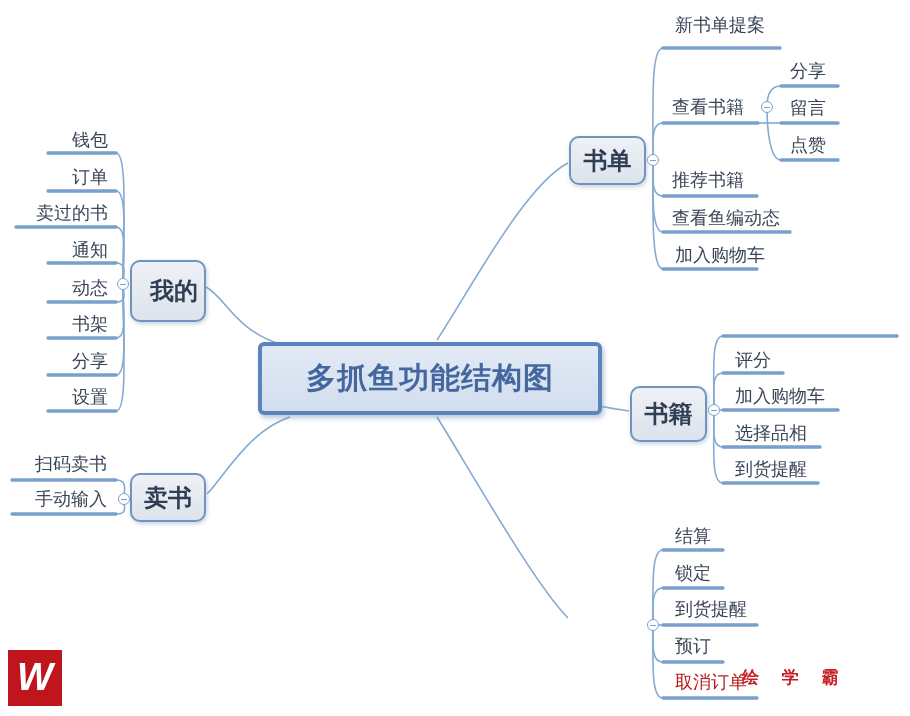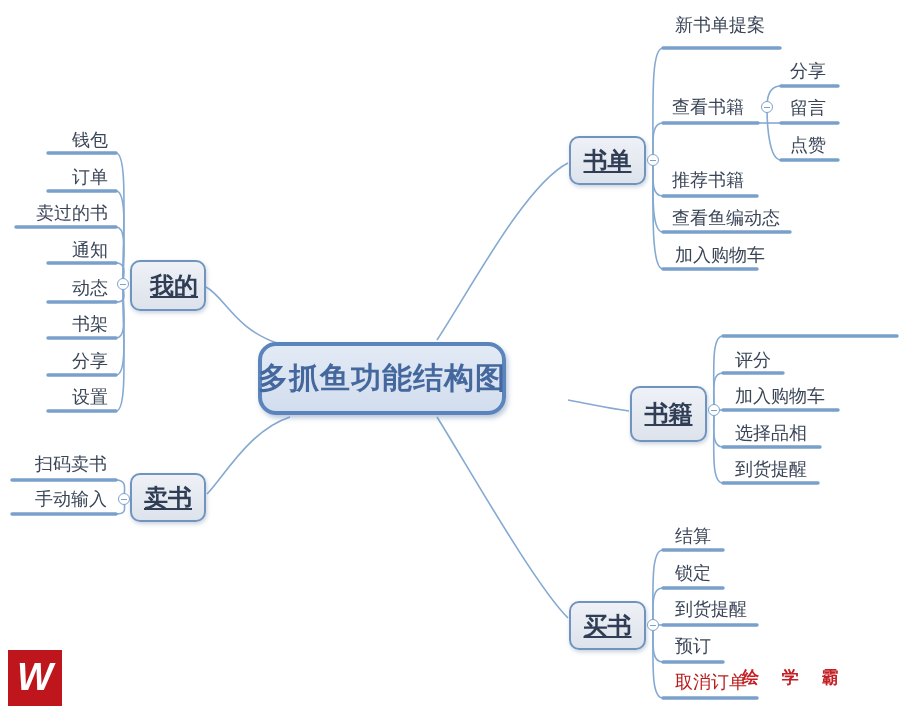--- a/index.html
+++ b/index.html
@@ -1,33 +1,33 @@
 <!DOCTYPE html>
 <html><head>
 <meta charset="utf-8">
 <style>
   html,body{margin:0;padding:0;background:#f5f5f5;font-family:"Liberation Sans","DejaVu Sans",sans-serif;}
   .canvas{position:relative;width:910px;height:716px;background:#ffffff;outline:1px solid #dcdcdc;overflow:hidden;margin:0 auto;}
   svg.links{position:absolute;left:0;top:0;width:910px;height:716px;}
   .central{
-    position:absolute;left:258px;top:342px;width:248px;height:73px;
+    position:absolute;left:258px;top:342px;width:344px;height:73px;
     display:flex;align-items:center;justify-content:center;
     font-size:30px;font-weight:bold;letter-spacing:1px;color:#44689e;
     background:linear-gradient(180deg,#e2eaf5,#d2ddee);
-    border:4px solid #5b84bd;border-radius:18px;
+    border:4px solid #5b84bd;border-radius:6px;
     box-shadow:2px 3px 5px rgba(100,130,170,.45);
     box-sizing:border-box;white-space:nowrap;
   }
   .topic{
     position:absolute;display:flex;align-items:center;justify-content:center;
     font-size:24px;font-weight:600;color:#2f3d55;
     background:linear-gradient(180deg,#eef1f6,#dde3ec);
     border:2.5px solid #7194bf;border-radius:10px;
     box-shadow:1px 2px 4px rgba(120,140,170,.4);
-    box-sizing:border-box;white-space:nowrap;text-decoration:underline;
+    box-sizing:border-box;white-space:nowrap;
   }
   .child{
     position:absolute;height:20px;line-height:20px;font-size:18px;color:#3a4557;white-space:nowrap;
   }
   .child.left{text-align:left;}
   .child.faded{color:#b91c1c;}
   .collapse{
     position:absolute;width:12px;height:12px;border:1px solid #7ba3cd;border-radius:50%;
     background:#ffffff;box-sizing:border-box;
   }
@@ -129,25 +129,24 @@
       <line x1="663" y1="550" x2="723" y2="550"></line>
       <line x1="663" y1="588" x2="723" y2="588"></line>
       <line x1="663" y1="625" x2="757" y2="625"></line>
       <line x1="663" y1="662" x2="723" y2="662"></line>
       <line x1="663" y1="698" x2="757" y2="698"></line>
     </g>
   </svg>
 
   <div class="central">多抓鱼功能结构图</div>
 
-  <div class="topic" style="left:130px;top:260px;width:76px;height:51px;padding-left:12px;">我的</div>
+  <div class="topic" style="left:130px;top:260px;width:76px;height:62px;padding-left:12px;">我的</div>
   <div class="topic" style="left:130px;top:473px;width:76px;height:49px;">卖书</div>
   <div class="topic" style="left:569px;top:136px;width:77px;height:49px;">书单</div>
   <div class="topic" style="left:630px;top:386px;width:77px;height:56px;">书籍</div>
-  <div class="topic" style="left:569px;top:601px;width:77px;height:49px;">买书</div>
 
   <div class="collapse" style="left:117px;top:278px;"></div>
   <div class="collapse" style="left:118px;top:493px;"></div>
   <div class="collapse" style="left:647px;top:154px;"></div>
   <div class="collapse" style="left:708px;top:404px;"></div>
   <div class="collapse" style="left:647px;top:619px;"></div>
   <div class="collapse" style="left:761px;top:101px;"></div>
 
   <div class="child left" style="right:802px;top:130px;">钱包</div>
   <div class="child left" style="right:802px;top:167px;">订单</div>

